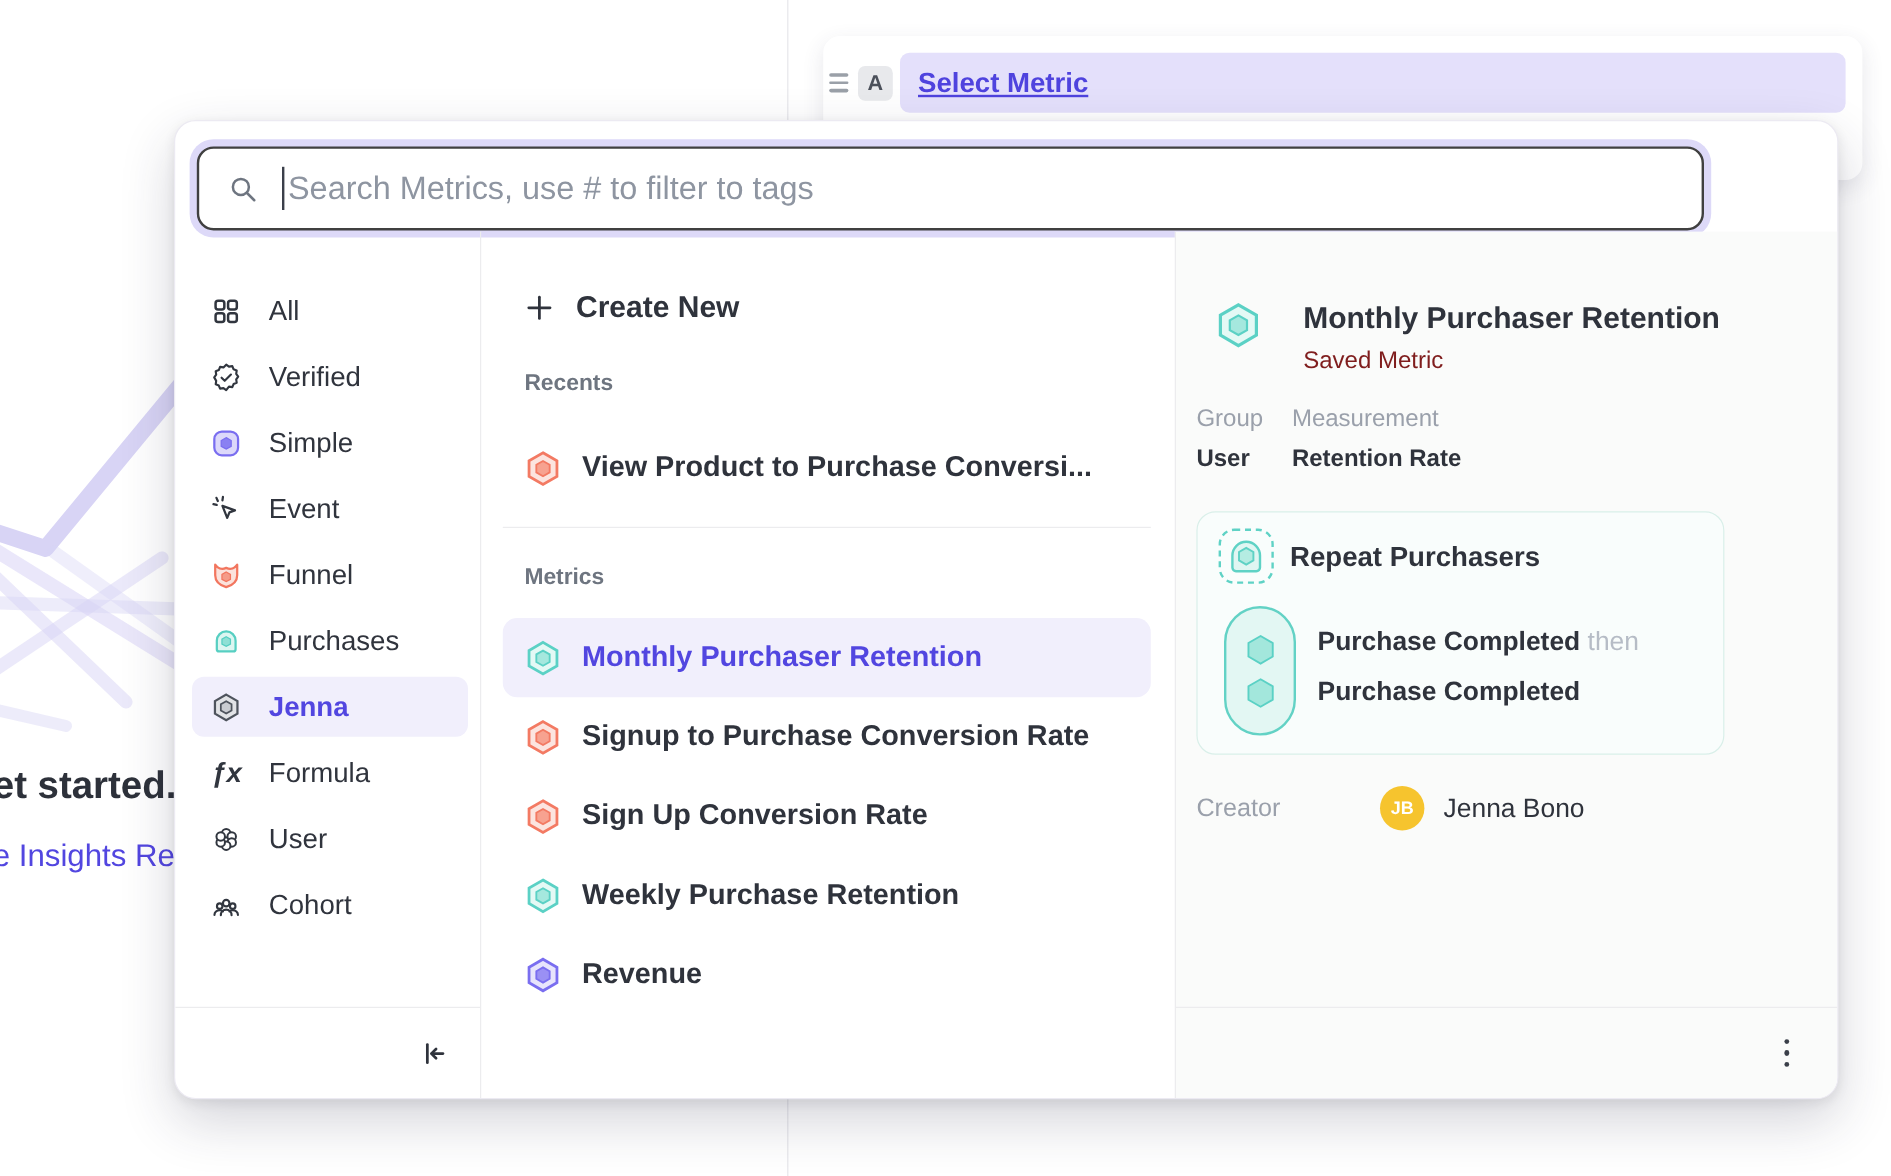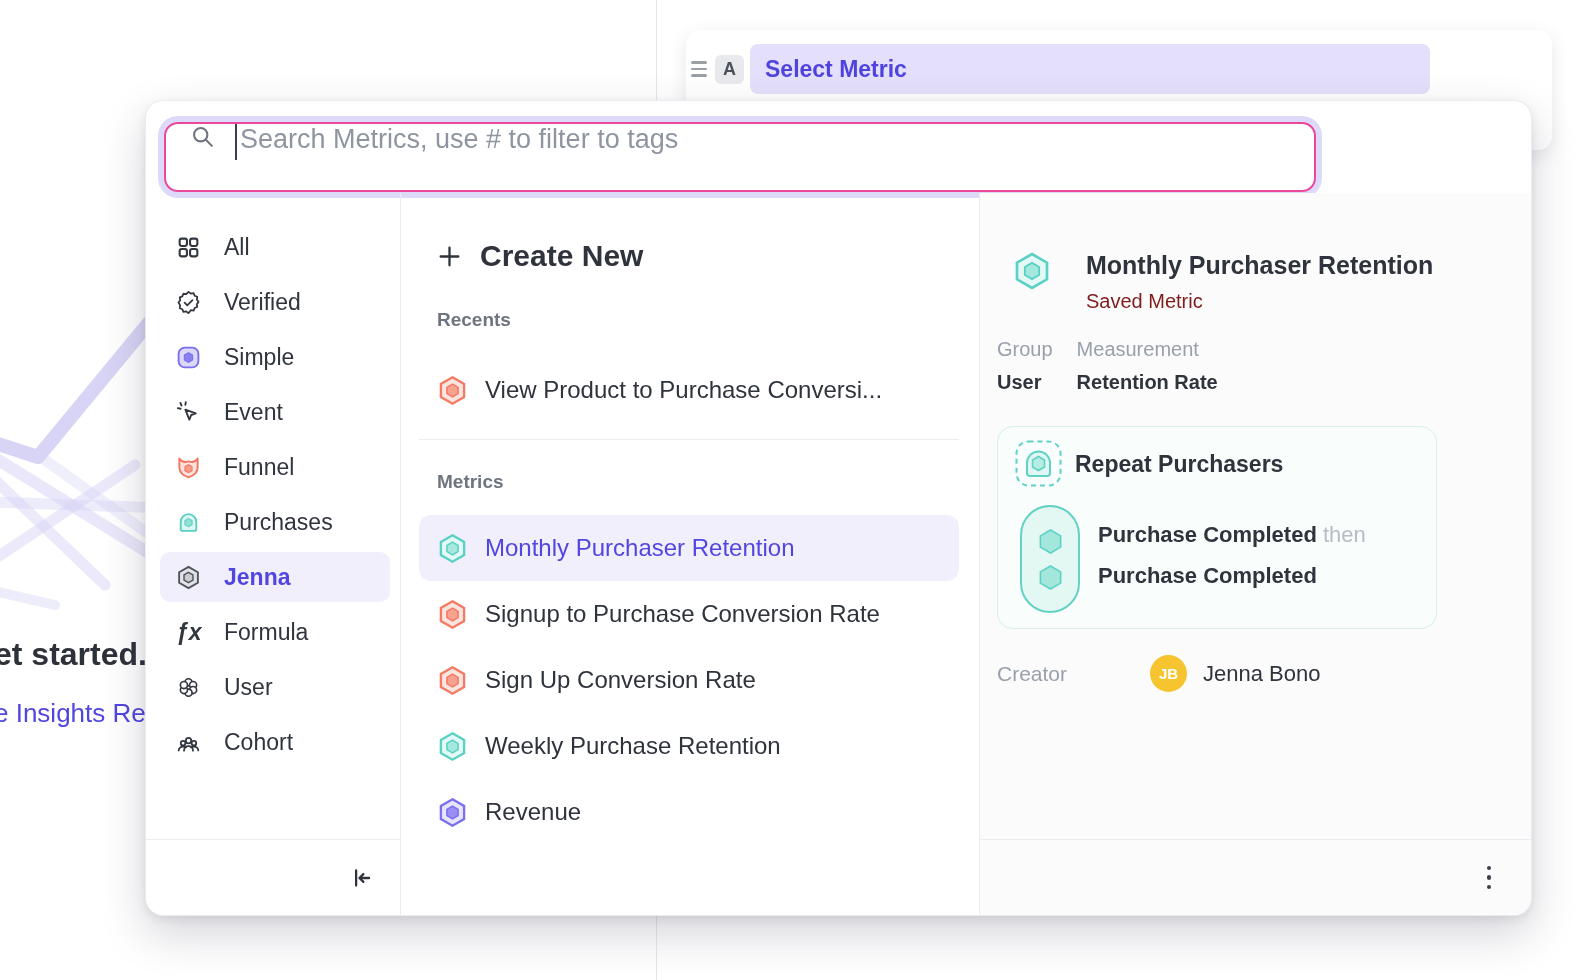--- a/index.html
+++ b/index.html
@@ -32,80 +32,80 @@
   }
   .toolbar-row { position:absolute; left:0; top:14px; height:50px; width:100%; display:flex; align-items:center; }
   .hamburger { width:16px; margin-left:5px; display:flex; flex-direction:column; gap:4px; }
   .hamburger span { display:block; height:2.5px; background:#9aa0a8; border-radius:2px; }
   .a-badge {
     width:29px; height:29px; margin-left:8px; background:#e8e9ec; border-radius:6px;
     display:flex; align-items:center; justify-content:center;
     font-size:18px; font-weight:700; color:#4b505a;
   }
   .metric-pill {
-    margin-left:6px; height:50px; width:680px; background:#e4e0fb; border-radius:8px;
+    margin-left:6px; height:50px; width:788px; background:#e4e0fb; border-radius:8px;
     display:flex; align-items:center; padding-left:15px;
-    font-size:23px; font-weight:600; color:#4f43de;
+    font-size:23px; font-weight:600; color:#4f43de;text-decoration:underline;
   }
 
   
   .modal {
     position:absolute; left:145px; top:100px; width:1387px; height:816px;
     background:#fff; border-radius:18px; z-index:5; overflow:hidden;
     border:1px solid #eceaf2;
     box-shadow:0 18px 45px rgba(40,40,70,.20), 0 3px 10px rgba(0,0,0,.08);
   }
   .search-box {
-    position:absolute; left:18px; top:21px; width:1152px; height:70px;
-    border:2px solid #ec4899; border-radius:14px; background:#fff;
+    position:absolute; left:18px; top:21px; width:1256px; height:70px;
+    border:2px solid #404040; border-radius:14px; background:#fff;
     box-shadow:0 0 0 6px #ddd9f8;
-    display:flex; align-items:flex-start; padding-left:24px; cursor:text;
+    display:flex; align-items:center; padding-left:24px; cursor:text;
   }
   .search-caret { width:2px; height:36px; background:#3b3f4a; margin-left:20px; }
   .search-ph { margin-left:3px; font-size:27px; color:#8e95a1; }
 
   .panel { position:absolute; top:92px; bottom:0; }
   .sidebar   { left:0; width:255px; border-right:1px solid #ececee; }
   .midcol    { left:255px; width:578px; }
   .rightcol  { left:833px; width:554px; background:#fafbfa; border-left:1px solid #ececee; }
 
   
-  .side-list { list-style:none; padding-top:24px; }
+  .side-list { list-style:none; padding-top:36px; }
   .side-item {
     height:50px; margin:5px 10px 5px 14px; border-radius:10px;
     display:flex; align-items:center; padding-left:16px; gap:23px; cursor:pointer;
   }
   .side-item .lbl { font-size:23px; font-weight:500; color:#30343d; }
   .side-item.selected { background:#f1effc; }
   .side-item.selected .lbl { color:#5246e0; font-weight:600; }
   .icon24 { width:25px; height:25px; flex:0 0 25px; }
   .fx { font-size:23px; font-style:italic; font-weight:600; color:#31363f; width:25px; text-align:center; }
   .side-footer {
     position:absolute; left:0; right:0; bottom:0; height:76px;
     border-top:1px solid #ececee; display:flex; align-items:center;
     justify-content:flex-end; padding-right:26px;
   }
 
   
   .create-row {
     position:absolute; left:18px; top:34px; height:58px; right:20px;
     display:flex; align-items:center; gap:18px; padding-left:18px; cursor:pointer;
   }
-  .create-row .lbl { font-size:30px; font-weight:600; color:#2f333c; }
+  .create-row .lbl { font-size:25px; font-weight:600; color:#2f333c; }
   .sec-header {
     position:absolute; left:36px; font-size:19px; font-weight:600; color:#6e7580;
   }
   .recents-header { top:116px; }
   .metrics-header { top:278px; }
   .mid-divider { position:absolute; left:18px; right:20px; top:246px; height:1px; background:#ececee; }
   .m-row {
     display:flex; align-items:center; gap:17px; padding-left:18px;
     height:66px; margin:0 20px 0 18px; border-radius:12px; cursor:pointer;
   }
-  .m-row .lbl { font-size:24px; font-weight:400; color:#2f333c; white-space:nowrap; }
+  .m-row .lbl { font-size:24px; font-weight:700; color:#2f333c; white-space:nowrap; }
   .m-row.selected { background:#f1effc; }
   .m-row.selected .lbl { color:#5246e0; }
   .recent-row { position:absolute; top:164px; left:0; right:0; }
   .metric-rows { position:absolute; top:322px; left:0; right:0; }
   .icon30 { width:31px; height:31px; flex:0 0 31px; }
 
   
   .det-head { position:absolute; left:32px; top:58px; display:flex; gap:34px; }
   .det-title { font-size:25px; font-weight:700; color:#2f333c; }
   .det-sub { font-size:20px; color:#7f1d1d; margin-top:10px; }

